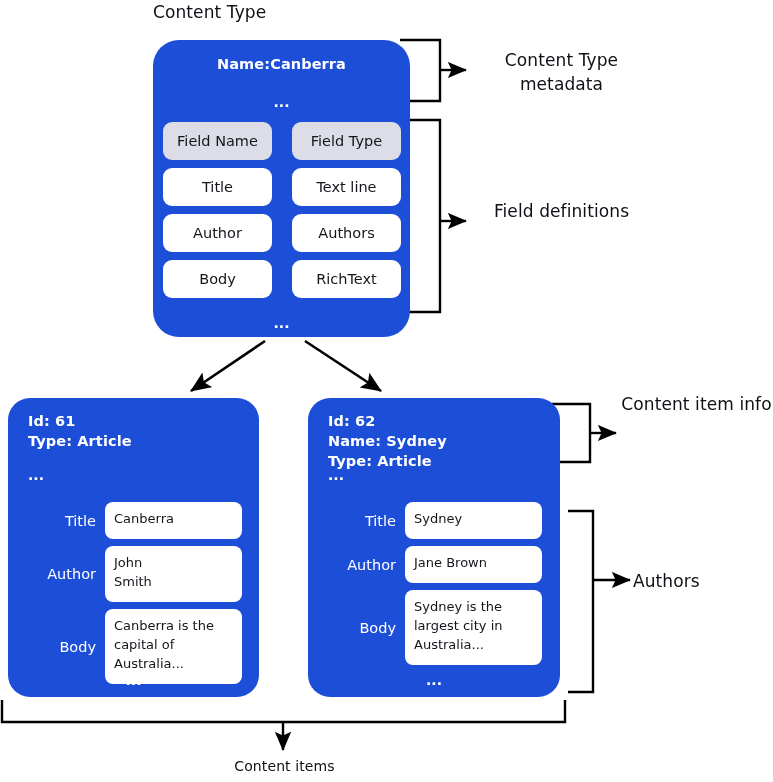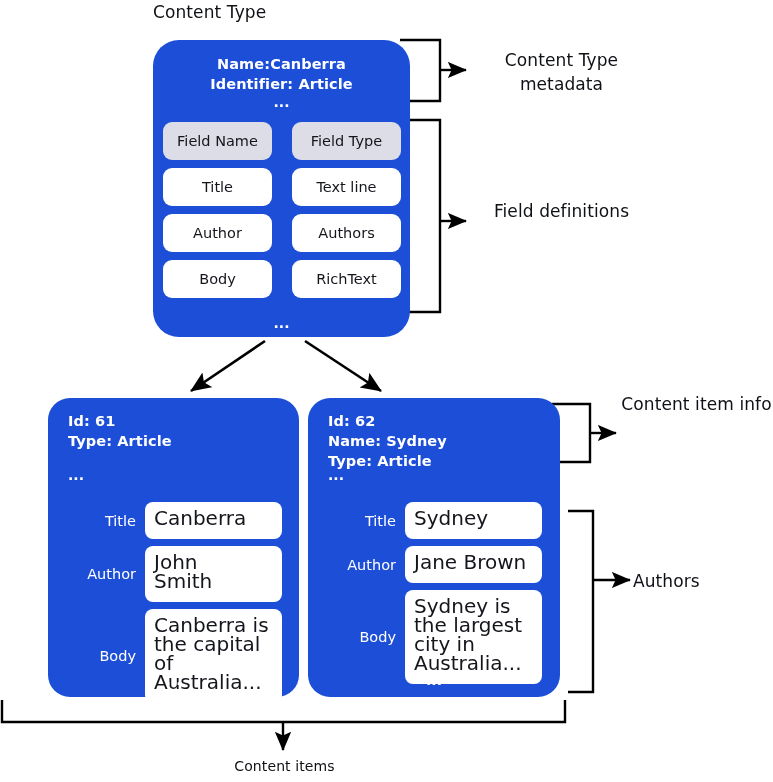--- a/index.html
+++ b/index.html
@@ -54,21 +54,20 @@
     top: 40px;
     width: 257px;
     height: 297px;
     border-radius: 26px;
   }
   #item-card-1 {
     left: 8px;
     top: 398px;
     width: 251px;
     height: 299px;
-    margin-left: 40px;
   }
   #item-card-2 {
     left: 308px;
     top: 398px;
     width: 252px;
     height: 299px;
   }
 
   
   .ct-meta {
@@ -171,21 +170,21 @@
     color: #ffffff;
     font-size: 14.5px;
     box-sizing: border-box;
   }
   .ci-value {
     width: 137px;
     min-height: 36px;
     background: #ffffff;
     border-radius: 8px;
     color: #14161c;
-    font-size: 20px;
+    font-size: 13px;
     line-height: 19px;
     padding: 7px 8px 11px 9px;
     box-sizing: border-box;
     white-space: pre-line;
   }
   .ci-ellipsis-bottom {
     position: absolute;
     left: 0;
     top: 277px;
     width: 100%;
@@ -263,21 +262,20 @@
       <path d="M2,700 L2,722 L565,722 L565,700" fill="none" stroke="#000" stroke-width="2.4"></path>
       <line x1="283" y1="722" x2="283" y2="750" stroke="#000" stroke-width="2.4" marker-end="url(#arrowhead)"></line>
     </g>
   </svg>
 
   <div class="caption-top">Content Type</div>
 
   <div class="card" id="content-type-card">
     <div class="ct-meta">
       <div>Name:Canberra</div>
-      <div>Identifier: Article</div>
     </div>
     <div class="ellipsis-row ct-ellipsis">...</div>
 
     <div class="fielddef-grid">
       <div class="fielddef-row">
         <div class="fd-cell header">Field Name</div>
         <div class="fd-cell header">Field Type</div>
       </div>
       <div class="fielddef-row">
         <div class="fd-cell value">Title</div>

